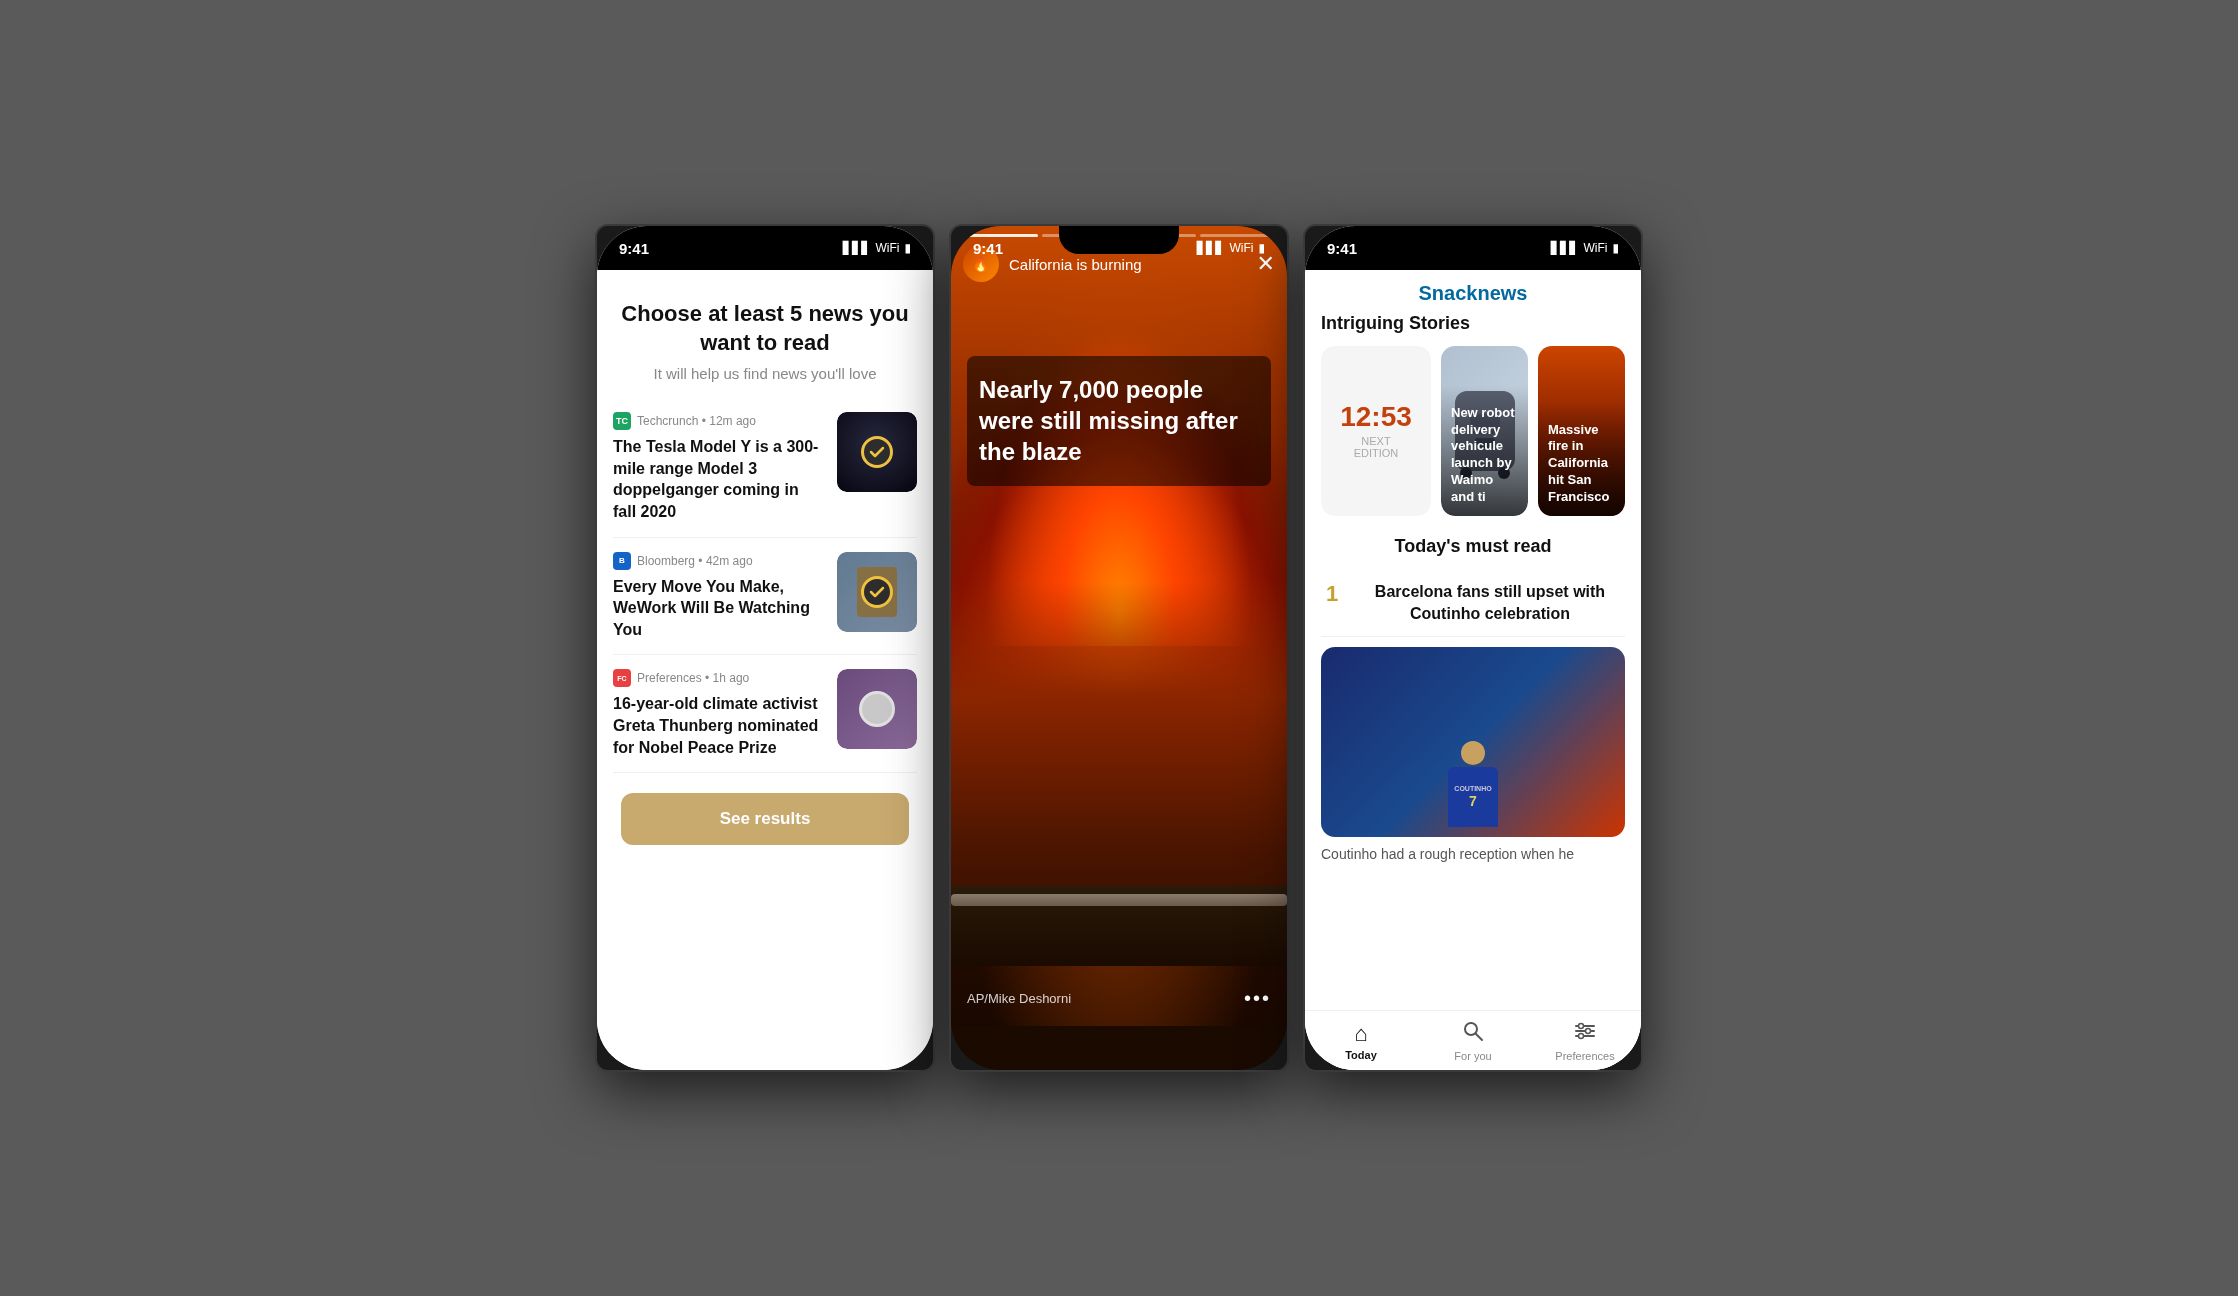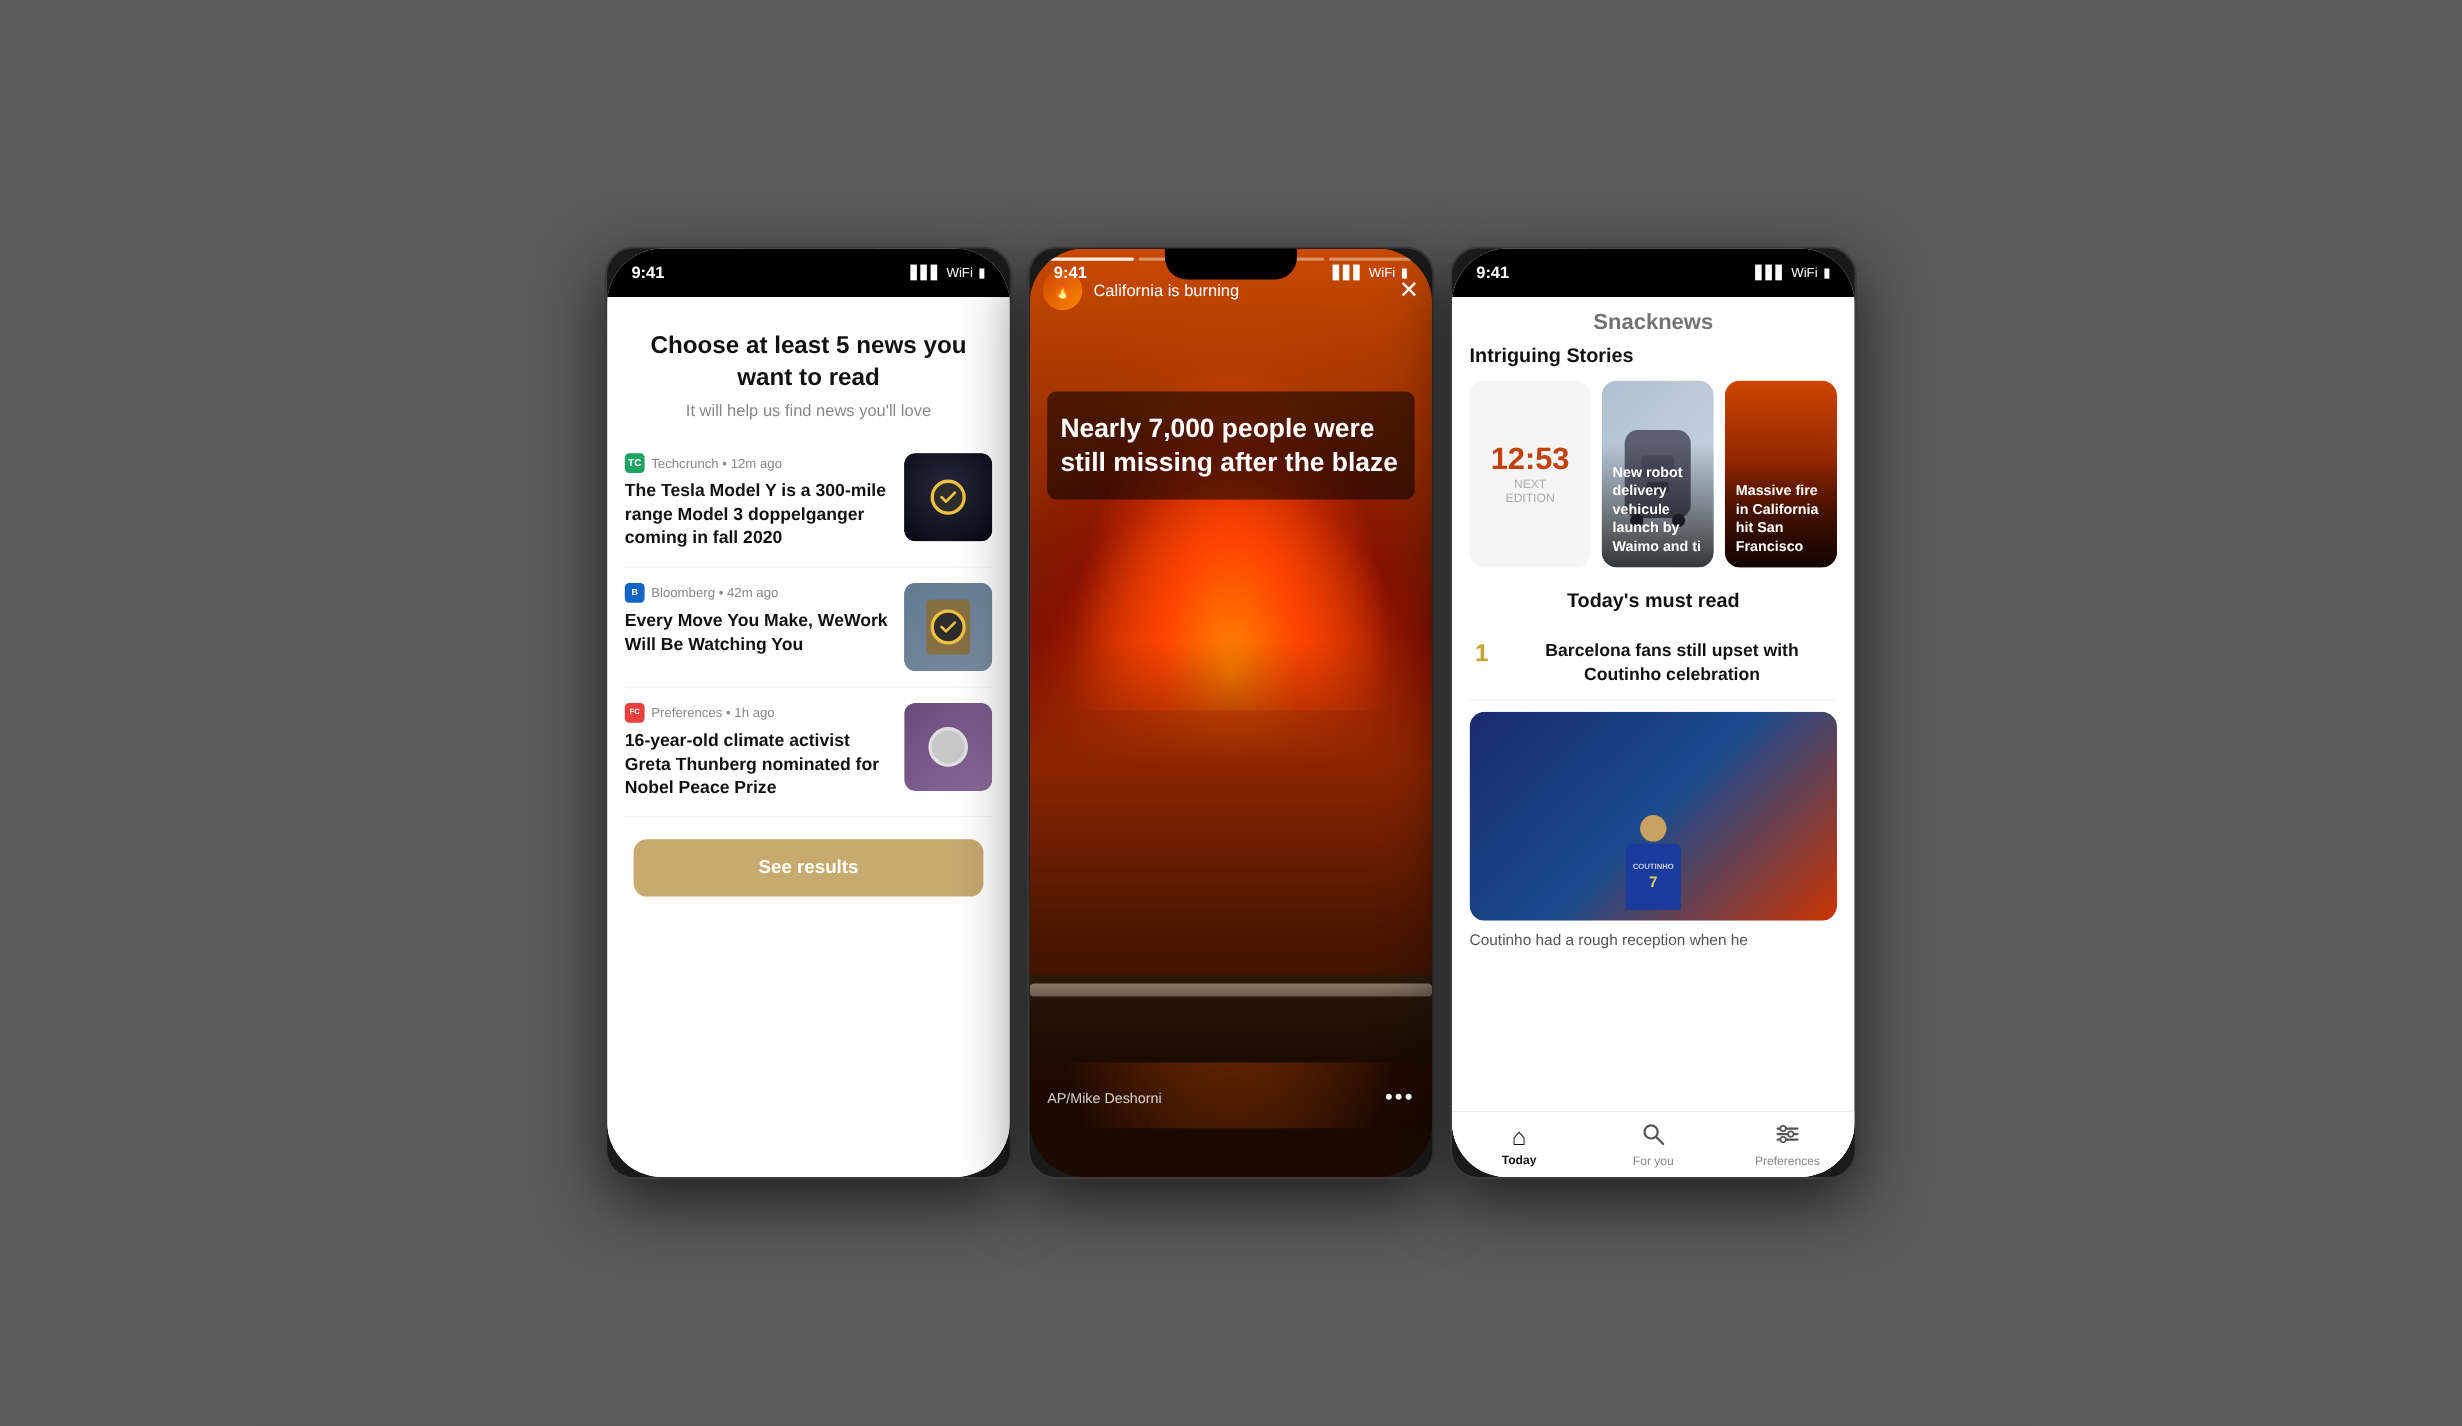--- a/index.html
+++ b/index.html
@@ -9,24 +9,24 @@
       justify-content: center;
       align-items: center;
       min-height: 100vh;
       font-family: -apple-system, BlinkMacSystemFont, 'Helvetica Neue', Arial, sans-serif;
       gap: 18px;
       padding: 20px;
     }
 
     
     .phone {
-      width: 366px;
+      width: 336px;
       height: 844px;
       background: #1a1a1a;
-      border-radius: 24px;
+      border-radius: 11px;
       position: relative;
       box-shadow: 0 0 0 2px #3a3a3a, 0 20px 60px rgba(0,0,0,0.7);
       overflow: hidden;
       flex-shrink: 0;
     }
     .phone-screen {
       position: absolute;
       top: 0; left: 0; right: 0; bottom: 0;
       border-radius: 50px;
       overflow: hidden;
@@ -270,21 +270,21 @@
       display: flex;
       flex-direction: column;
     }
     .app-header {
       padding: 12px 16px 8px;
       text-align: center;
     }
     .app-title {
       font-size: 20px;
       font-weight: 700;
-      color: #737373;
+      color: #0369a1;
     }
     .app-scroll {
       flex: 1;
       overflow: hidden;
       padding: 0 16px;
     }
     .section-label {
       font-size: 18px;
       font-weight: 700;
       color: #111;

